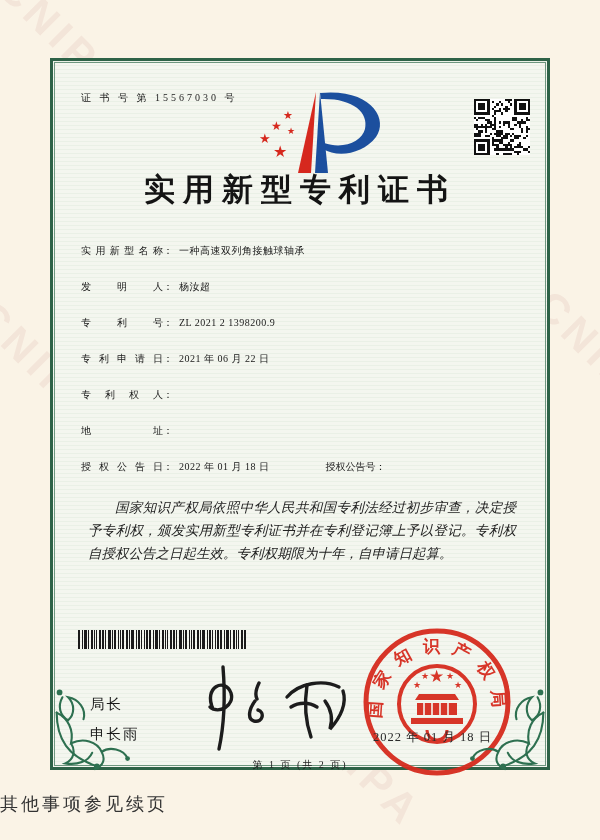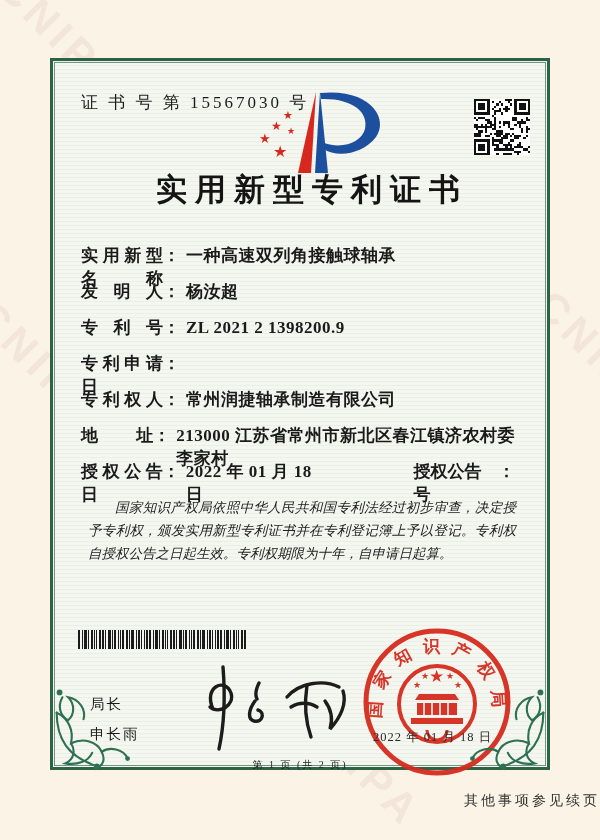--- a/index.html
+++ b/index.html
@@ -12,50 +12,50 @@
       color:rgba(213,158,147,0.16);transform:rotate(45deg);
       white-space:nowrap;pointer-events:none;z-index:0;}
   
   .frame{position:absolute;left:50px;top:58px;width:494px;height:706px;
          border:3px solid #2e6247;
          background:
            repeating-linear-gradient(180deg,#eaf0e6 0 1px,rgba(0,0,0,0) 1px 4px),
            #f4f6ef;
          z-index:1;}
   .frame-inner{position:absolute;inset:1px;border:1px solid #6d967e;pointer-events:none;}
-  .cert-no{position:absolute;left:28px;top:30px;font-size:17px;color:#1c1c1c;
+  .cert-no{position:absolute;left:28px;top:30px;font-size:10px;color:#1c1c1c;
            letter-spacing:3px;}
   .logo{position:absolute;left:182px;top:24px;width:170px;height:95px;}
   .qr{position:absolute;left:421px;top:38px;width:56px;height:56px;}
   .title{position:absolute;left:0;top:108px;width:100%;text-align:center;
-         font-size:31px;font-weight:bold;color:#141414;letter-spacing:8px;padding-left:12px;}
+         font-size:31px;font-weight:bold;color:#141414;letter-spacing:8px;}
   .fields{position:absolute;left:28px;top:183px;width:440px;}
-  .frow{display:flex;align-items:baseline;height:36px;font-size:17px;
-        font-weight:700;color:#1a1a1a;}
+  .frow{display:flex;align-items:baseline;height:36px;font-size:10px;
+        font-weight:400;color:#1a1a1a;}
   .flabel{display:inline-block;width:82px;text-align:justify;text-align-last:justify;}
   .fcolon{margin-right:6px;}
   .fvalue{letter-spacing:0.5px;}
-  .frow.double .group2{margin-left:80px;display:flex;align-items:baseline;}
+  .frow.double .group2{margin-left:56px;display:flex;align-items:baseline;}
   .paras{position:absolute;left:26px;top:426px;width:446px;font-size:13.5px;
          line-height:23px;color:#222;font-style:italic;text-align:justify;}
   .paras p{margin:9px;text-indent:2em;}
   .barcode{position:absolute;left:25px;top:569px;width:170px;height:19px;}
   .director{position:absolute;left:37px;top:628px;font-size:14.5px;color:#1a1a1a;
             line-height:30px;letter-spacing:2px;}
   .sig{position:absolute;left:130px;top:596px;width:180px;height:100px;}
   .seal{position:absolute;left:308px;top:565px;width:152px;height:152px;opacity:.95;}
   .seal-date{position:absolute;left:320px;top:668px;font-size:12.5px;color:#2b2b2b;
              letter-spacing:1px;white-space:nowrap;z-index:3;}
   .page-info{position:absolute;left:0;top:697px;width:100%;text-align:center;
              font-size:10px;color:#222;letter-spacing:2px;}
   .corner{position:absolute;width:92px;height:92px;z-index:2;}
   .corner.bl{left:-4px;bottom:-5px;}
   .corner.br{right:-4px;bottom:-5px;transform:scaleX(-1);}
-  .cont-note{position:absolute;left:0;top:792px;width:100%;text-align:right;
-             font-size:14px;color:#333;letter-spacing:3px;z-index:1;}
+  .cont-note{position:absolute;left:0;top:792px;width:100%;text-align:left;
+             font-size:18px;color:#333;letter-spacing:3px;z-index:1;}
 </style>
 </head>
 <body>
 
 <div class="page">
 
   <span class="wm" style="left:-18px;top:12px">CNIPA</span>
   <span class="wm" style="left:360px;top:170px">CNIPA</span>
   <span class="wm" style="left:-40px;top:340px">CNIPA</span>
   <span class="wm" style="left:520px;top:330px">CNIPA</span>
@@ -280,30 +280,29 @@
         <span class="fvalue">杨汝超</span>
       </div>
       <div class="frow">
         <span class="flabel">专利号</span>
           <span class="fcolon">：</span>
         <span class="fvalue">ZL 2021 2 1398200.9</span>
       </div>
       <div class="frow">
         <span class="flabel">专利申请日</span>
           <span class="fcolon">：</span>
+        <span class="fvalue">2021 年 06 月 22 日</span>
       </div>
       <div class="frow">
         <span class="flabel">专利权人</span>
           <span class="fcolon">：</span>
-        <span class="fvalue">常州润捷轴承制造有限公司</span>
       </div>
       <div class="frow">
         <span class="flabel">地址</span>
           <span class="fcolon">：</span>
-        <span class="fvalue">213000 江苏省常州市新北区春江镇济农村委李家村</span>
       </div>
       <div class="frow double">
         <span class="flabel">授权公告日</span>
           <span class="fcolon">：</span>
         <span class="fvalue">2022 年 01 月 18 日</span>
         <span class="group2">
           <span>授权公告号</span>
             <span class="fcolon">：</span>
         </span>
       </div>

